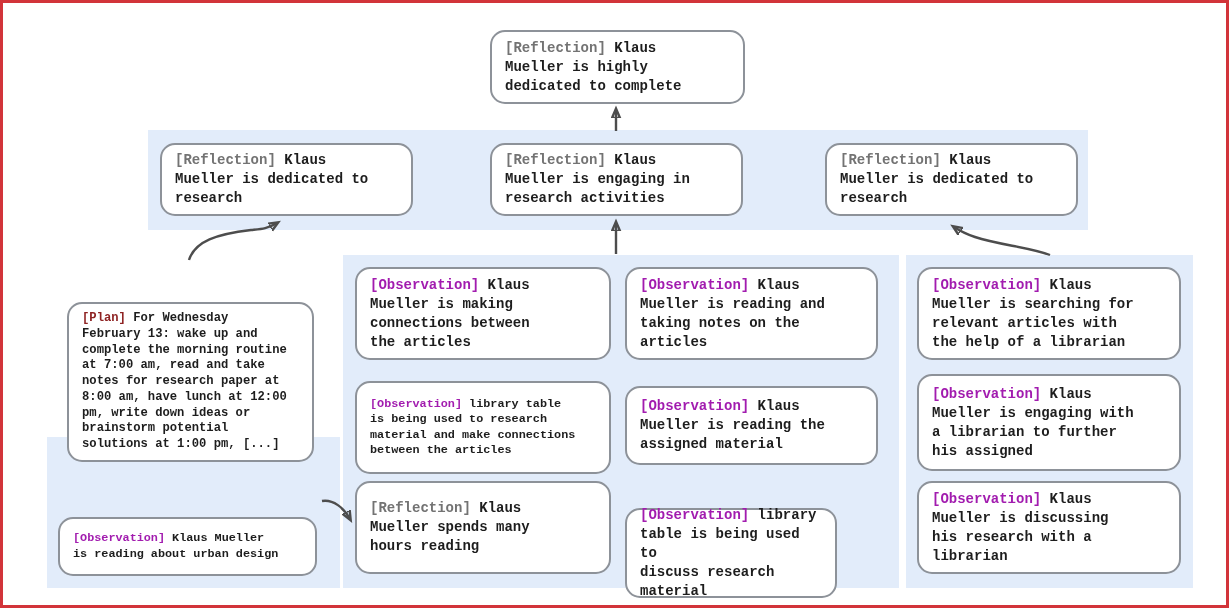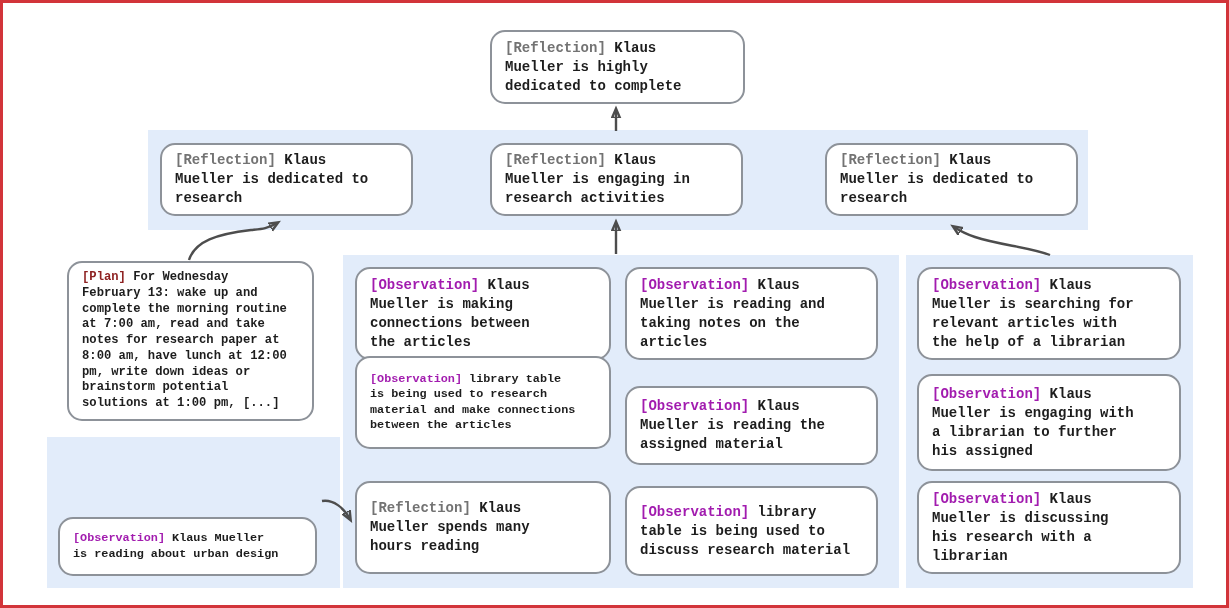--- a/index.html
+++ b/index.html
@@ -25,21 +25,21 @@
     border-radius:15px;
     box-sizing:border-box;
     display:flex;align-items:center;
     padding:4px 13px;
     font-weight:bold;
     font-size:14px;line-height:19px;
     color:#1d1d1d;
   }
   .node .inner{white-space:pre-wrap;}
   .node.small{font-size:11.8px;line-height:15.4px;}
-  .node.plan-size{font-size:12.2px;line-height:15.8px;}
+  .node.plan-size{font-size:12.2px;line-height:15.8px;margin-top:41px;}
   .tag-reflection{color:#737373;}
   .tag-observation{color:#a21caf;}
   .tag-plan{color:#8e2222;}
 
   .arrows{position:absolute;left:0;top:0;width:1229px;height:608px;pointer-events:none;}
   .arrows path{stroke:#4d4d4d;stroke-width:2.4;fill:none;}
 
   .watermark{
     position:absolute;left:828px;top:533px;
     font-family:"DejaVu Sans",sans-serif;
@@ -114,21 +114,21 @@
 is reading about urban design</span></div>
   </div>
 
   <div class="node" style="left:352px;top:264px;width:256px;height:93px">
     <div class="inner"><span class="tag-observation">[Observation]</span><span> Klaus
 Mueller is making
 connections between
 the articles</span></div>
   </div>
 
-  <div class="node small" style="left:352px;top:353px;width:256px;height:93px">
+  <div class="node small" style="left:352px;top:378px;width:256px;height:93px">
     <div class="inner"><span class="tag-observation">[Observation]</span><span> library table
 is being used to research
 material and make connections
 between the articles</span></div>
   </div>
 
   <div class="node" style="left:352px;top:478px;width:256px;height:93px">
     <div class="inner"><span class="tag-reflection">[Reflection]</span><span> Klaus
 Mueller spends many
 hours reading</span></div>
@@ -140,21 +140,21 @@
 taking notes on the
 articles</span></div>
   </div>
 
   <div class="node" style="left:622px;top:383px;width:253px;height:79px">
     <div class="inner"><span class="tag-observation">[Observation]</span><span> Klaus
 Mueller is reading the
 assigned material</span></div>
   </div>
 
-  <div class="node" style="left:622px;top:483px;width:253px;height:90px">
+  <div class="node" style="left:622px;top:505px;width:212px;height:90px">
     <div class="inner"><span class="tag-observation">[Observation]</span><span> library
 table is being used to
 discuss research material</span></div>
   </div>
 
   <div class="node" style="left:914px;top:264px;width:264px;height:93px">
     <div class="inner"><span class="tag-observation">[Observation]</span><span> Klaus
 Mueller is searching for
 relevant articles with
 the help of a librarian</span></div>

